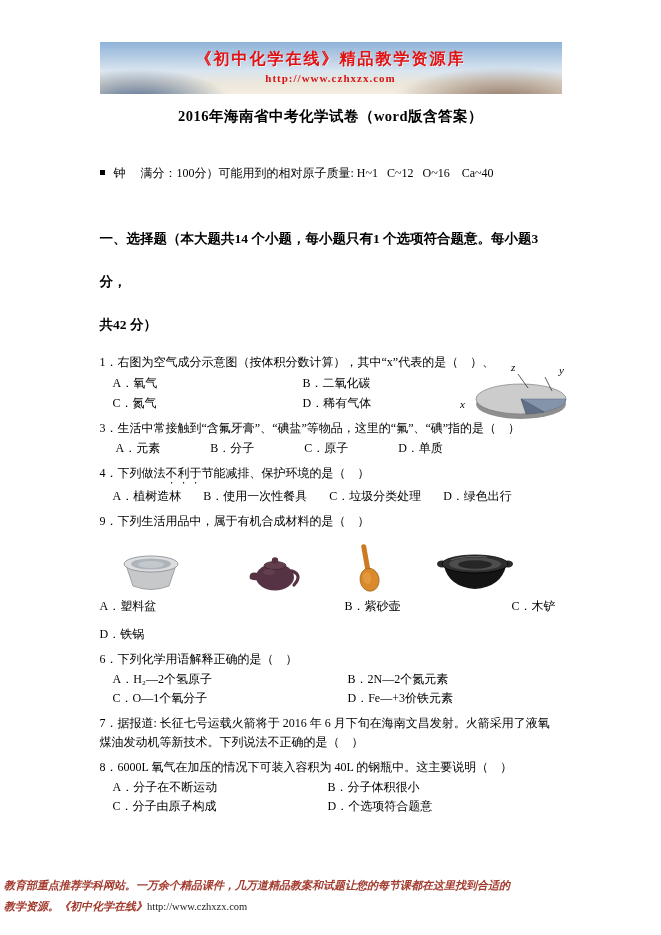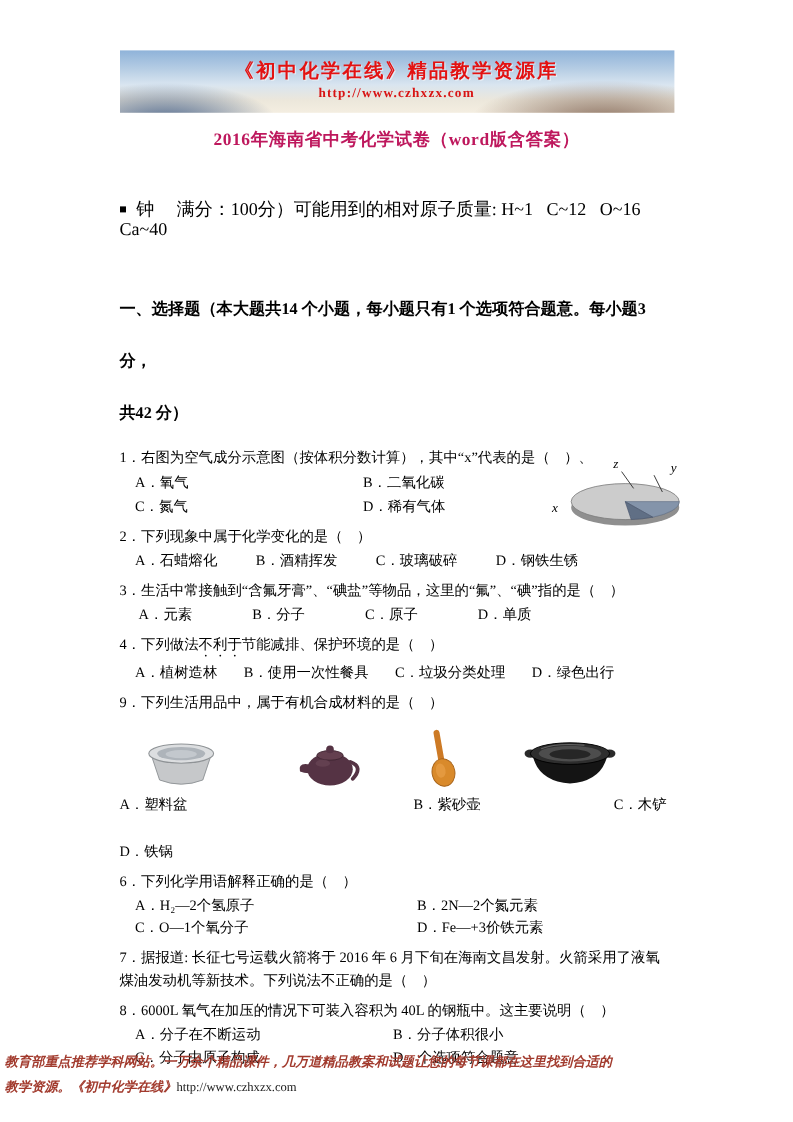--- a/index.html
+++ b/index.html
@@ -24,23 +24,23 @@
     content:"";position:absolute;right:-40px;bottom:-14px;width:220px;height:44px;
     background:radial-gradient(ellipse at 55% 85%,rgba(110,78,60,.8) 0%,rgba(110,78,60,0) 65%);
   }
   .banner-title{
     position:relative;z-index:2;margin-top:7px;font-size:16px;font-weight:bold;color:#e31212;
     letter-spacing:2px;text-shadow:1px 1px 0 rgba(255,255,255,.55);
   }
   .banner-url{position:relative;z-index:2;font-size:11px;font-weight:bold;color:#d81414;margin-top:2px;letter-spacing:1px;}
 
   
-  .doc-title{margin:13px 0 0;font-size:14.5px;font-weight:bold;color:#be185d;text-align:center;letter-spacing:.5px;}
+  .doc-title{margin:13px 0 0;font-size:14.5px;font-weight:bold;color:#000000;text-align:center;letter-spacing:.5px;}
   .exam-time{margin-top:21px;text-align:center;font-size:15px;}
-  .info-line{margin-top:39px;font-size:15px;}
+  .info-line{margin-top:39px;font-size:12px;}
   .bullet{display:inline-block;width:5px;height:5px;background:#000;margin-right:9px;vertical-align:2px;}
   .section-title{margin-top:35px;font-size:13.5px;font-weight:bold;line-height:43px;}
 
   
   .q{font-size:12px;line-height:19px;}
   .stem{margin-top:6px;}
   .opts-row{display:flex;padding-left:13px;margin-top:1px;}
   .opts-grid{display:grid;padding-left:13px;margin-top:1px;}
 
   .q1{position:relative;margin-top:7px;}
@@ -61,21 +61,21 @@
     text-emphasis:dot;text-emphasis-position:under right;
   }
 
   
   .q5-images{display:flex;align-items:flex-end;margin-top:6px;height:56px;}
   .img-basin{margin-left:18px;}
   .img-teapot{margin-left:62px;}
   .img-spatula{margin-left:48px;}
   .img-wok{margin-left:55px;}
   .q5-labels{display:grid;grid-template-columns:245px 167px auto;margin-top:4px;}
-  .q5-d{margin-top:20px;font-family:Liberation Serif, serif;}
+  .q5-d{margin-top:9px;font-family:Liberation Serif, serif;}
 
   
   .footer{
     position:absolute;left:4px;right:0;bottom:18px;text-align:left;
     font-size:11px;line-height:21px;font-style:italic;font-weight:bold;color:#a23b2e;
   }
   .footer .url{color:#1a1a1a;font-style:normal;font-weight:normal;font-size:10.5px;}
 </style>
 </head>
 <body>
@@ -116,29 +116,20 @@
           <path d="M65,38 L88,51 A45,15 0 0 1 70,53 Z" fill="#606f85" stroke="#46536a" stroke-width="0.5"></path>
           <line x1="72" y1="27" x2="62" y2="13" stroke="#333" stroke-width="0.8"></line>
           <line x1="96" y1="30" x2="89" y2="16" stroke="#333" stroke-width="0.8"></line>
           <text x="55" y="10" font-size="11" font-style="italic" fill="#000">z</text>
           <text x="103" y="13" font-size="11" font-style="italic" fill="#000">y</text>
           <text x="4" y="47" font-size="11" font-style="italic" fill="#000">x</text>
         </svg>
       </div>
     </div>
 
-    <div class="q q2">
-      <div class="stem">2．下列现象中属于化学变化的是（　）</div>
-      <div class="opts-row">
-        <span>A．石蜡熔化</span>
-        <span>B．酒精挥发</span>
-        <span>C．玻璃破碎</span>
-        <span>D．钢铁生锈</span>
-      </div>
-    </div>
 
     <div class="q q3">
       <div class="stem">3．生活中常接触到“含氟牙膏”、“碘盐”等物品，这里的“氟”、“碘”指的是（　）</div>
       <div class="opts-row">
         <span>A．元素</span>
         <span>B．分子</span>
         <span>C．原子</span>
         <span>D．单质</span>
       </div>
     </div>

